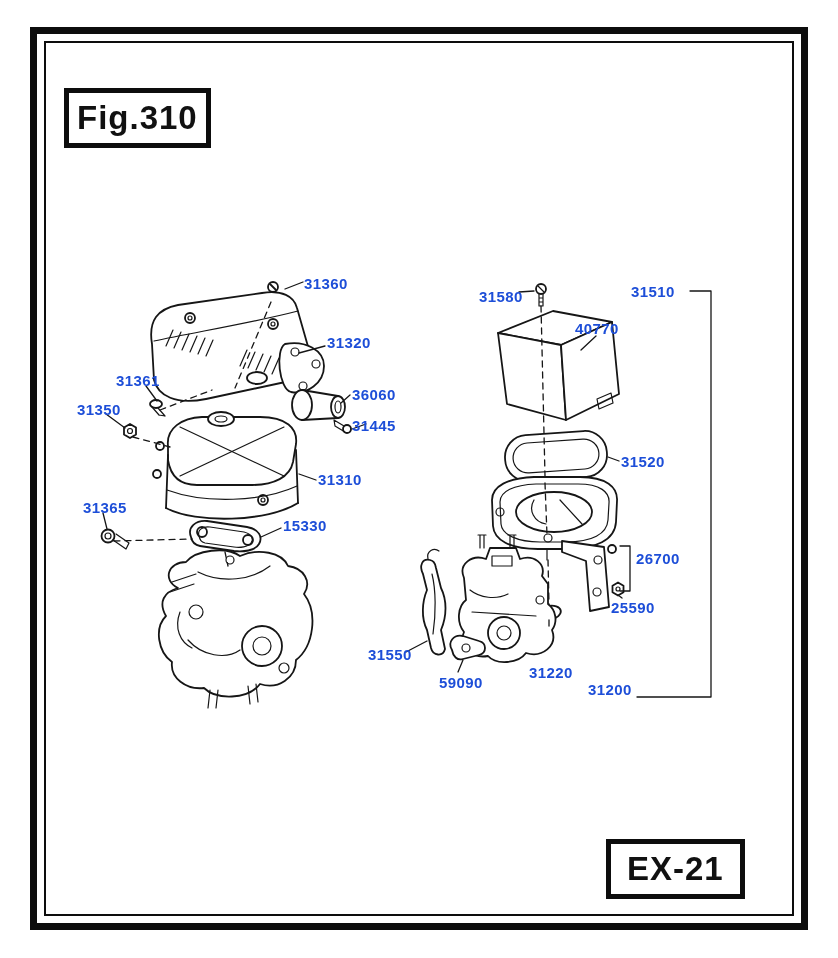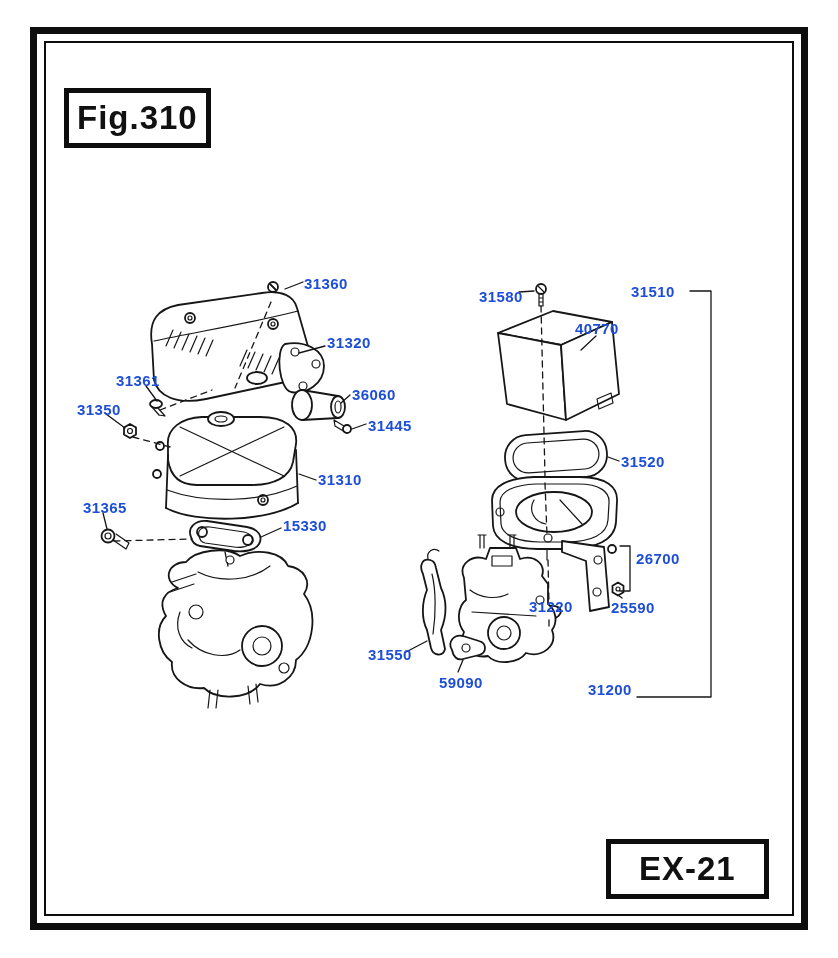--- a/index.html
+++ b/index.html
@@ -20,21 +20,21 @@
   }
   .fig-box {
     position:absolute; left:64px; top:88px;
     border:5px solid #0d0d0d; background:#fff;
     padding:6px 8px;
     font-size:33px; font-weight:bold; letter-spacing:1px;
   }
   .ex-box {
     position:absolute; left:606px; top:839px;
     border:5px solid #0d0d0d; background:#fff;
-    padding:6px 28px;
+    padding:6px 16px;
     font-size:33px; font-weight:bold; letter-spacing:1px;
   }
   .part-label {
     position:absolute; font-size:15px; font-weight:bold;
     letter-spacing:0.4px; color:#1d4ed8; white-space:nowrap;
   }
   svg.diagram { position:absolute; left:0; top:0; }
   svg.diagram path, svg.diagram circle, svg.diagram ellipse,
   svg.diagram rect, svg.diagram polygon, svg.diagram line {
     fill:none; stroke:#161616; stroke-width:1.8;
@@ -245,31 +245,31 @@
       <path d="M690 291 L711 291 L711 697 L637 697"></path>
       <path d="M630 546 L620 546 M630 546 L630 591 M630 591 L620 591"></path>
     </g>
   </svg>
 
   <span class="part-label" style="left:304px;top:275px">31360</span>
   <span class="part-label" style="left:327px;top:334px">31320</span>
   <span class="part-label" style="left:116px;top:372px">31361</span>
   <span class="part-label" style="left:77px;top:401px">31350</span>
   <span class="part-label" style="left:352px;top:386px">36060</span>
-  <span class="part-label" style="left:368px;top:417px">31445</span>
+  <span class="part-label" style="left:352px;top:417px">31445</span>
   <span class="part-label" style="left:318px;top:471px">31310</span>
   <span class="part-label" style="left:83px;top:499px">31365</span>
   <span class="part-label" style="left:283px;top:517px">15330</span>
   <span class="part-label" style="left:479px;top:288px">31580</span>
   <span class="part-label" style="left:631px;top:283px">31510</span>
   <span class="part-label" style="left:575px;top:320px">40770</span>
   <span class="part-label" style="left:621px;top:453px">31520</span>
   <span class="part-label" style="left:636px;top:550px">26700</span>
   <span class="part-label" style="left:611px;top:599px">25590</span>
-  <span class="part-label" style="left:529px;top:598px">31220</span>
+  <span class="part-label" style="left:529px;top:664px">31220</span>
   <span class="part-label" style="left:368px;top:646px">31550</span>
   <span class="part-label" style="left:439px;top:674px">59090</span>
   <span class="part-label" style="left:588px;top:681px">31200</span>
 
   <div class="fig-box">
     <span>Fig.310</span>
   </div>
   <div class="ex-box">
     <span>EX-21</span>
   </div>

